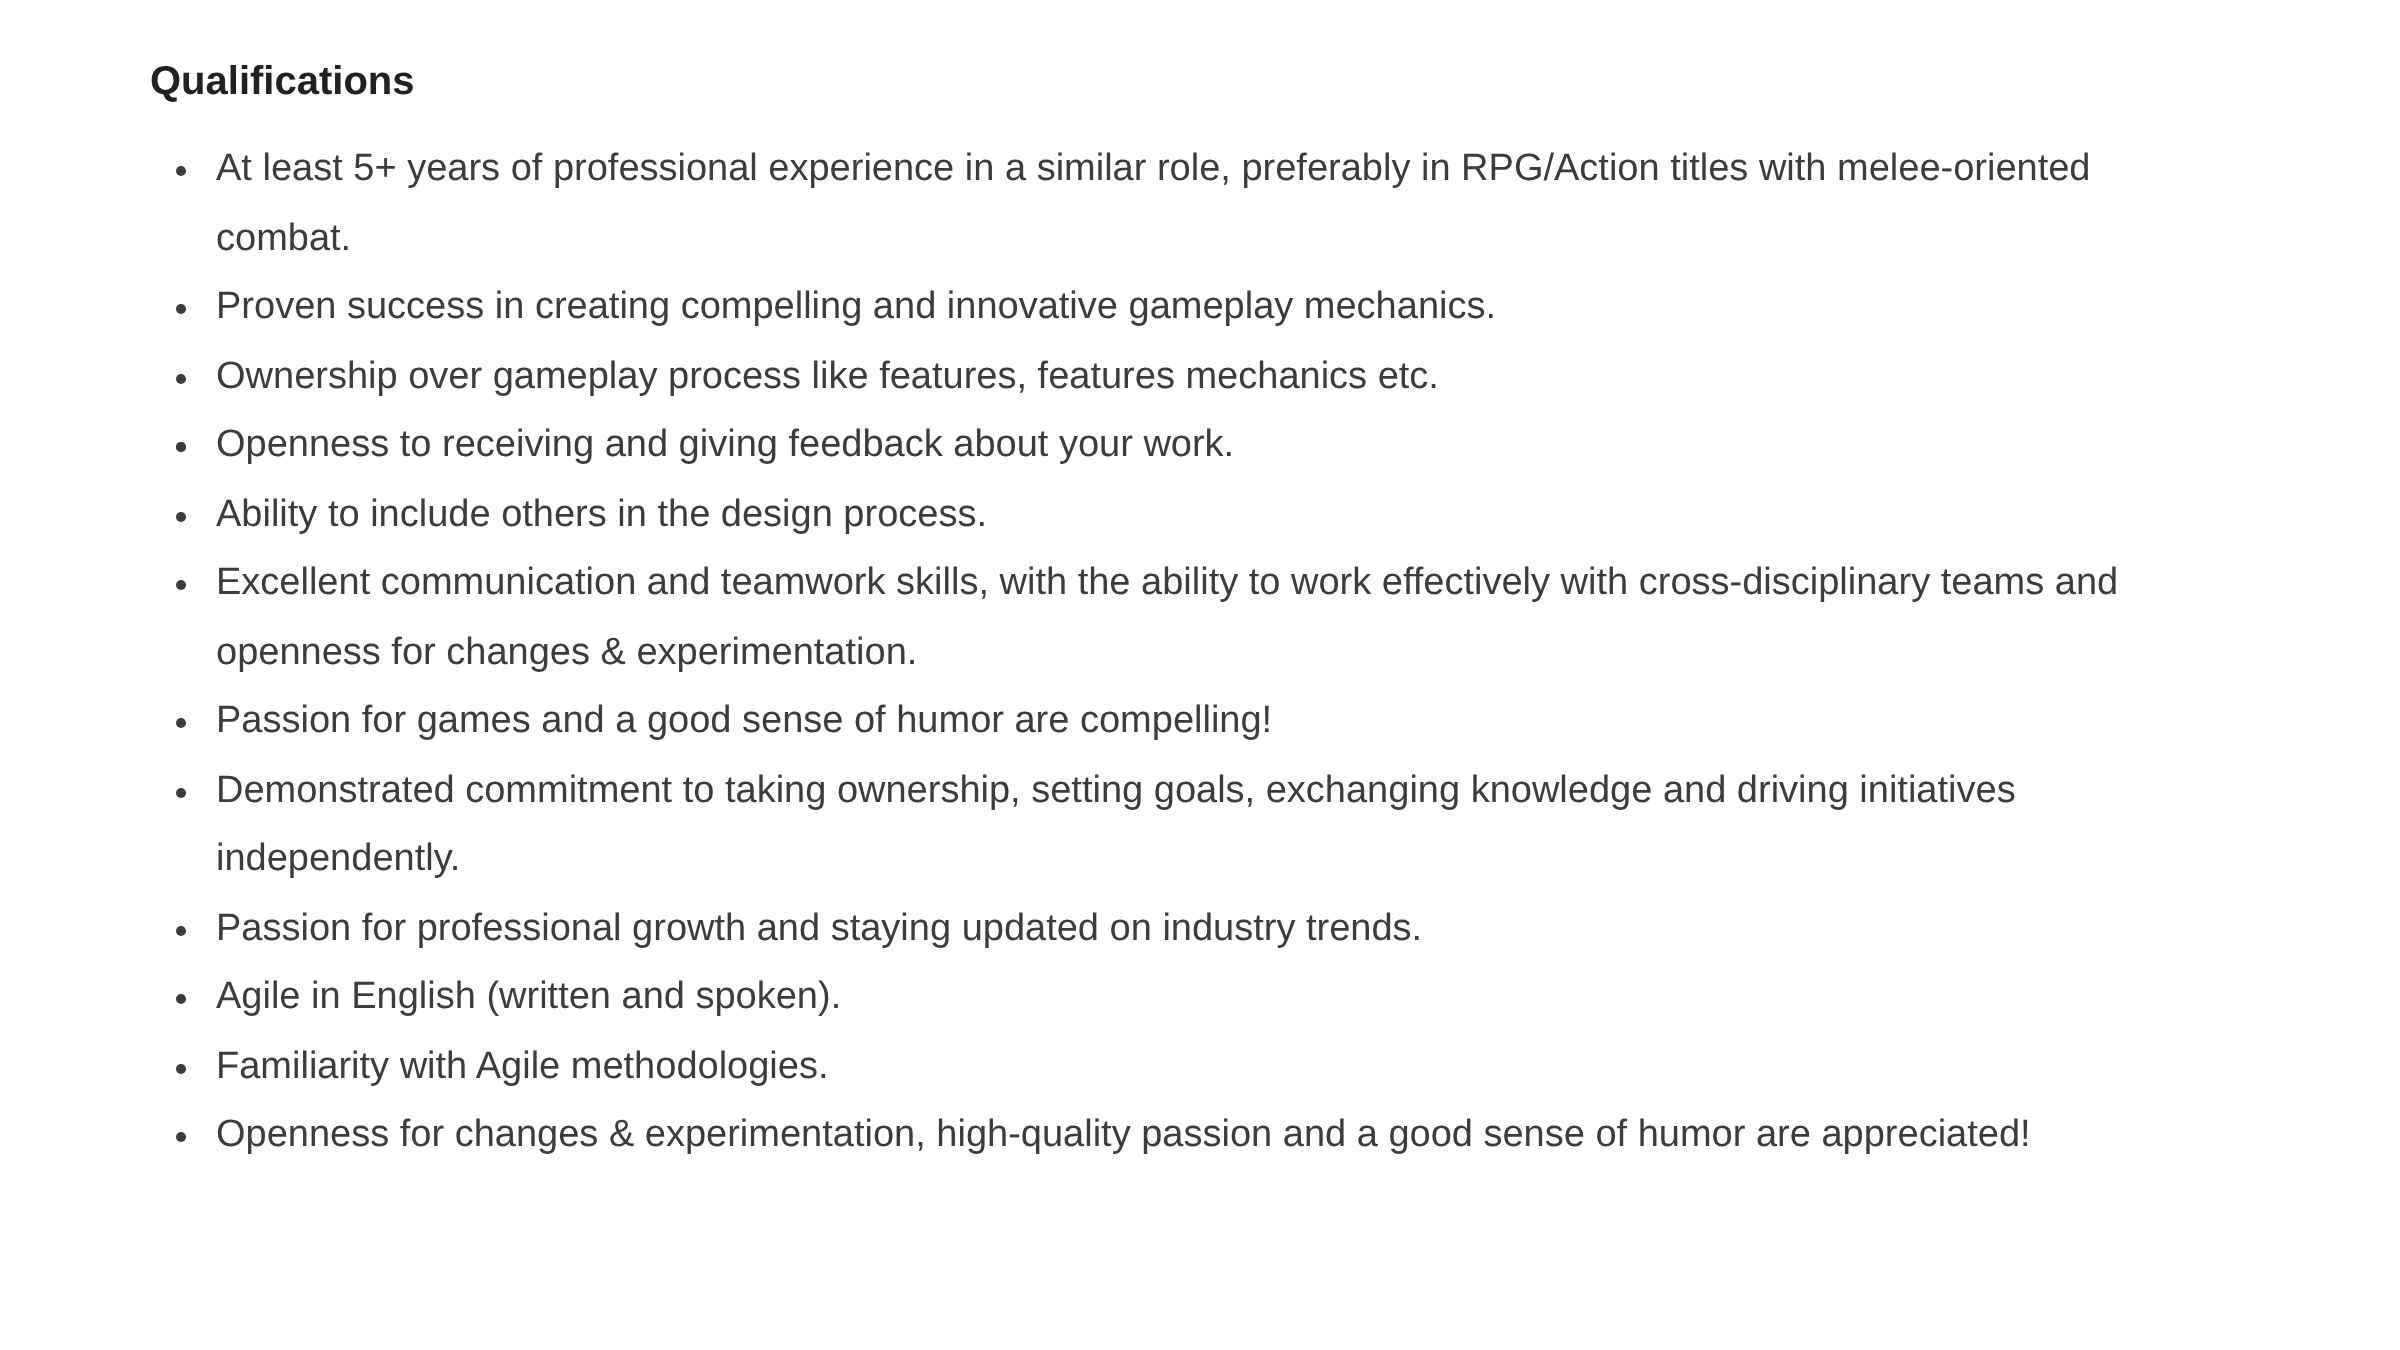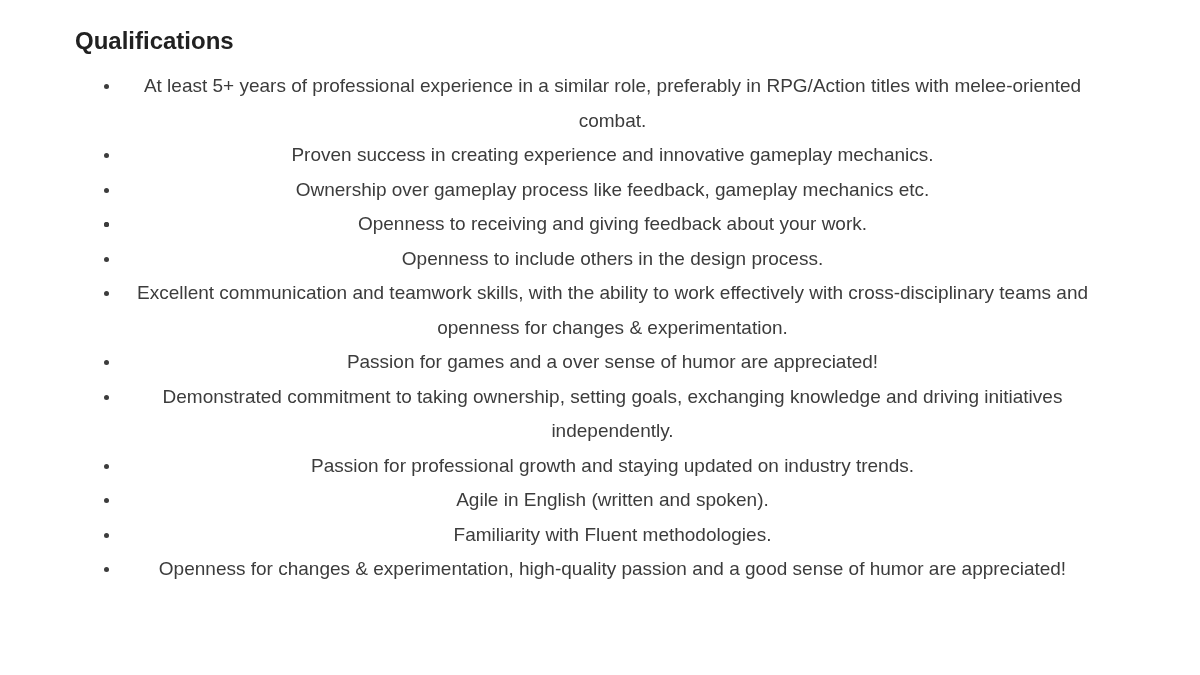--- a/index.html
+++ b/index.html
@@ -14,31 +14,30 @@
     height:675px;
     background:var(--bg);
     font-family:"Liberation Sans","DejaVu Sans",sans-serif;
     overflow:hidden;
   }
   .content{
     padding:29px 40px 0 75px;
   }
   h2.section-heading{
     margin:0 0 15px 0;
-    font-size:24px;
+    font-size:20px;
     line-height:24px;
     font-weight:700;
     color:var(--heading);
   }
   ul.qual-list{
-    margin:16px;
+    margin:0;
     padding:0;
     list-style:none;
     max-width:1010px;
-    text-align:center;
   }
   ul.qual-list li{
     position:relative;
     padding-left:33px;
     font-size:19px;
     line-height:34.5px;
     color:var(--text);
   }
   .dot{
     position:absolute;
@@ -58,70 +57,70 @@
 
   <ul class="qual-list">
 
       <li>
         <span class="dot"></span>
         <span>At least 5+ years of professional experience in a similar role, preferably in RPG/Action titles with melee-oriented combat.</span>
       </li>
 
       <li>
         <span class="dot"></span>
-        <span>Proven success in creating experience and innovative gameplay mechanics.</span>
+        <span>Proven success in creating compelling and innovative gameplay mechanics.</span>
       </li>
 
       <li>
         <span class="dot"></span>
-        <span>Ownership over gameplay process like feedback, gameplay mechanics etc.</span>
+        <span>Ownership over gameplay process like features, features mechanics etc.</span>
       </li>
 
       <li>
         <span class="dot"></span>
       </li>
 
       <li>
         <span class="dot"></span>
         <span>Openness to receiving and giving feedback about your work.</span>
       </li>
 
       <li>
         <span class="dot"></span>
-        <span>Openness to include others in the design process.</span>
+        <span>Ability to include others in the design process.</span>
       </li>
 
       <li>
         <span class="dot"></span>
         <span>Excellent communication and teamwork skills, with the ability to work effectively with cross-disciplinary teams and openness for changes &amp; experimentation.</span>
       </li>
 
       <li>
         <span class="dot"></span>
-        <span>Passion for games and a over sense of humor are appreciated!</span>
+        <span>Passion for games and a good sense of humor are compelling!</span>
       </li>
 
       <li>
         <span class="dot"></span>
         <span>Demonstrated commitment to taking ownership, setting goals, exchanging knowledge and driving initiatives independently.</span>
       </li>
 
       <li>
         <span class="dot"></span>
         <span>Passion for professional growth and staying updated on industry trends.</span>
       </li>
 
       <li>
         <span class="dot"></span>
         <span>Agile in English (written and spoken).</span>
       </li>
 
       <li>
         <span class="dot"></span>
-        <span>Familiarity with Fluent methodologies.</span>
+        <span>Familiarity with Agile methodologies.</span>
       </li>
 
       <li>
         <span class="dot"></span>
         <span>Openness for changes &amp; experimentation, high-quality passion and a good sense of humor are appreciated!</span>
       </li>
     </ul>
 </main>
 
 </body></html>

